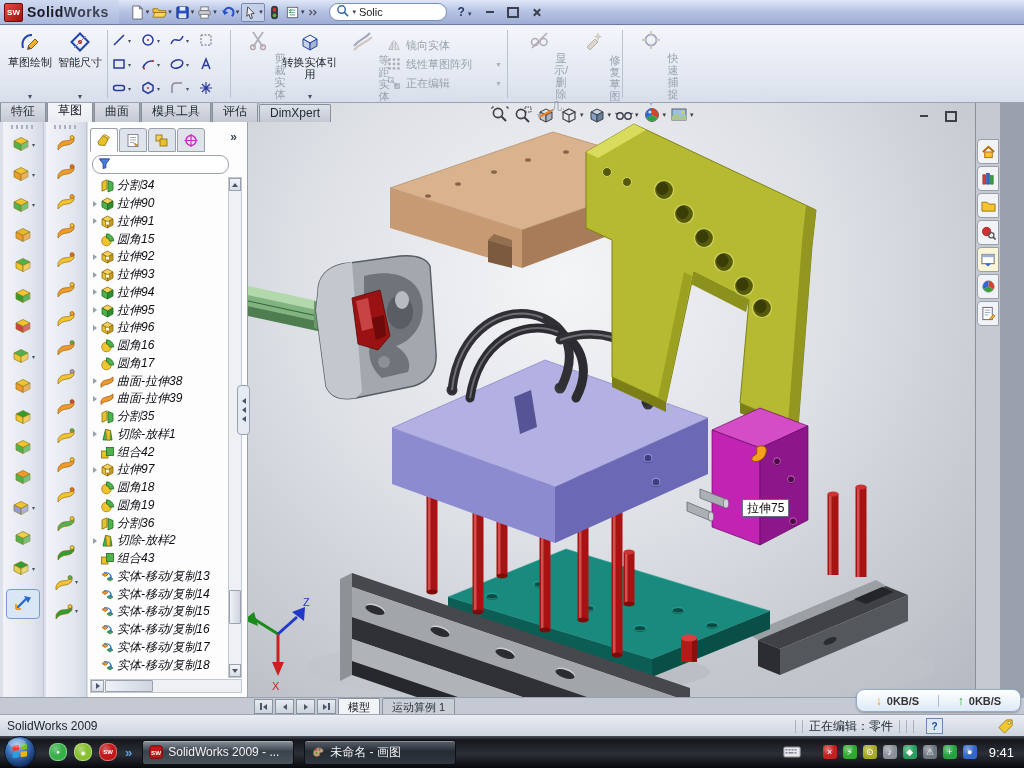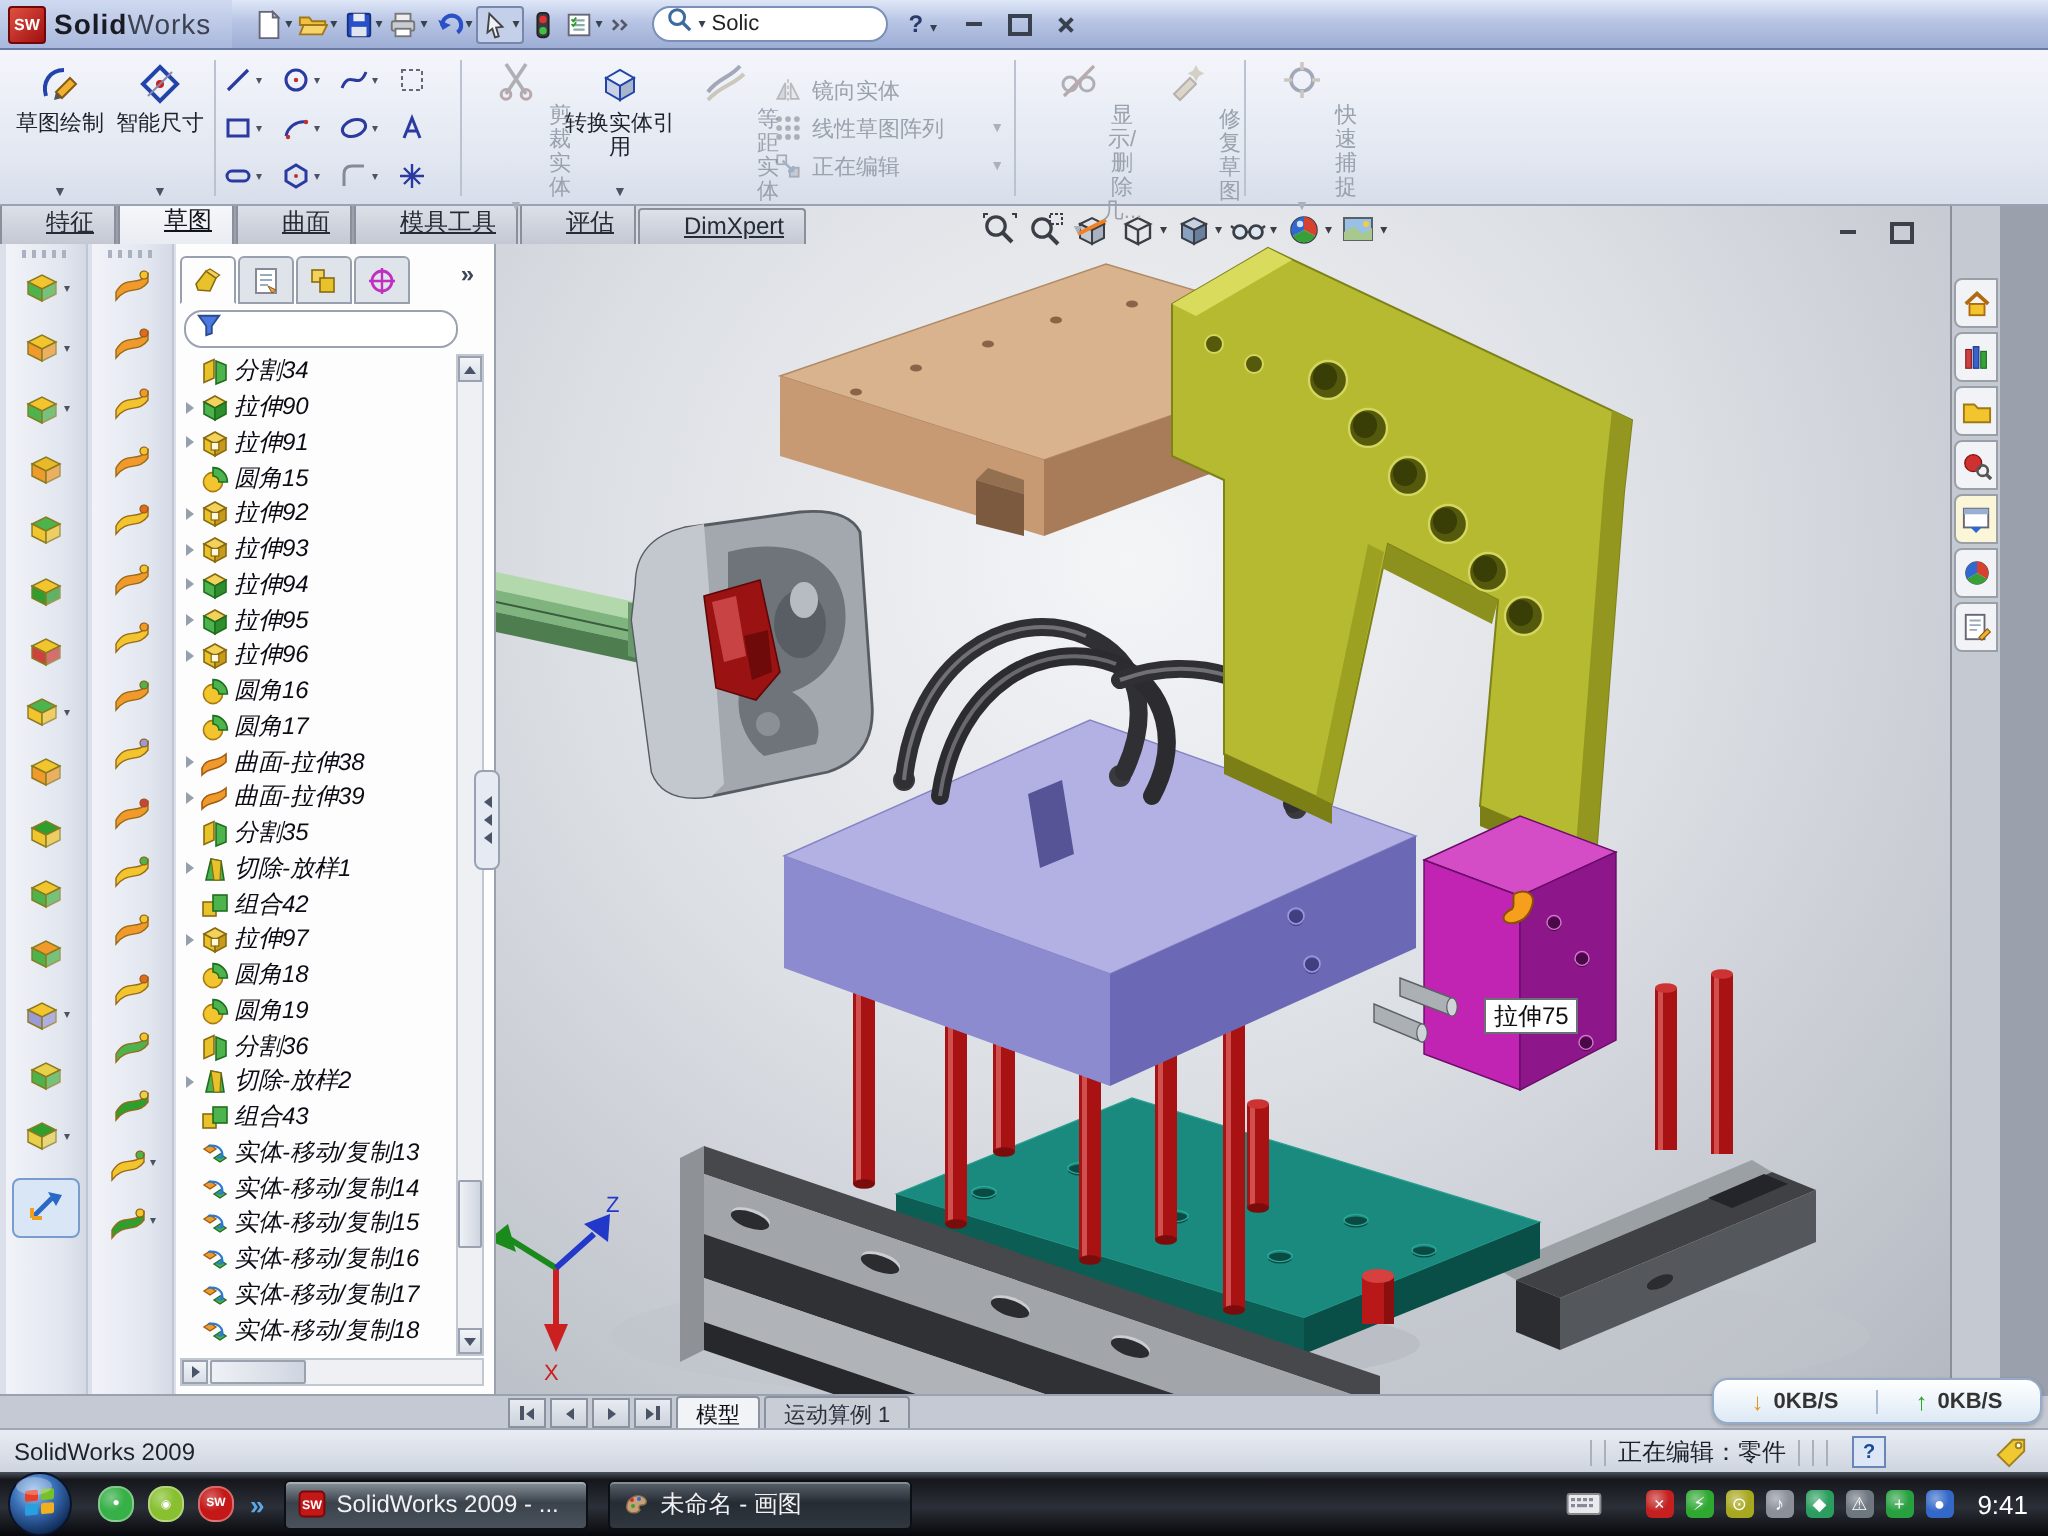--- a/index.html
+++ b/index.html
@@ -11,21 +11,21 @@
   .titlebar{left:0;top:0;width:1024px;height:24px;
     background:linear-gradient(#dfe7f7,#b7c4e4 45%,#9dadd4);
     border-bottom:1px solid #6a7aa6;display:flex;align-items:center;z-index:40;}
   .tb-logo{display:flex;align-items:center;gap:4px;padding:0 10px 0 4px;height:100%;
     background:linear-gradient(#cfd9f0,#a9b8dd);}
   .swcube{width:17px;height:17px;background:linear-gradient(135deg,#e05040,#a01010);
     border:1px solid #700808;border-radius:2px;color:#fff;font-size:8px;font-weight:bold;
     display:flex;align-items:center;justify-content:center;}
   .appname{font-size:14px;color:#1a1a22;letter-spacing:.5px;}
   .appname b{font-weight:bold;}
-  .appname .lt{color:#3c4250;font-weight:normal;}
+  .appname .lt{color:#3c4250;font-weight:bold;}
   .menubar{display:flex;height:100%;align-items:center;margin-left:14px;}
   .menu-item{font-size:12px;color:#14141c;padding:0 9px;height:100%;display:flex;align-items:center;cursor:default;}
   .tb-icons{display:flex;align-items:center;margin-left:10px;gap:1px;}
   .tb-ico{display:flex;align-items:center;padding:1px 1px;}
   .tb-ico .dd{font-size:7px;color:#39404e;margin-left:1px;}
   .tb-ico.pressed{border:1px solid #7888ac;background:#c4d0ea;border-radius:2px;}
   .searchbox{display:flex;align-items:center;background:#fff;border:1px solid #7a90b8;
     border-radius:9px;height:16px;width:104px;margin-left:8px;padding:0 6px;gap:3px;}
   .searchbox .val{font-size:11px;color:#222;}
   .helpbtn{font-size:12px;font-weight:bold;color:#2a3a6a;margin-left:10px;}
@@ -55,22 +55,22 @@
   .rb-stack{display:flex;flex-direction:column;justify-content:center;gap:3px;width:118px;}
   .st-row{display:flex;align-items:center;gap:4px;}
   .st-row .lb{font-size:11px;color:#9aa2ae;white-space:nowrap;}
   .st-row .ic{opacity:.45;filter:grayscale(60%);display:flex;}
   .st-row .dd{font-size:7px;color:#aab0bc;margin-left:auto;margin-right:2px;}
   .watermark{right:14px;top:30px;font-size:56px;font-style:italic;font-weight:bold;
     color:#c9cdd6;letter-spacing:-4px;z-index:1;}
   
   .cmdtabs{left:0;top:103px;width:370px;height:19px;display:flex;align-items:flex-end;z-index:30;}
   .ctab{font-size:12px;color:#262c36;background:linear-gradient(#dde1e9,#c3c8d3);
-    border:1px solid #8a8f9c;border-bottom:none;padding:1px 10px 2px 22px;margin-right:1px;
-    border-radius:2px 2px 0 0;white-space:nowrap;text-decoration:underline;}
+    border:1px solid #8a8f9c;border-bottom:none;padding:1px 10px 2px 10px;margin-right:1px;
+    border-radius:2px 2px 0 0;white-space:nowrap;}
   .ctab.active{background:linear-gradient(#f7f8fb,#e9ecf2);padding-bottom:3px;color:#10141c;}
   
   .main{left:0;top:122px;width:248px;height:575px;background:#dfe3ec;}
   .lefttools{left:0;top:0;width:88px;height:575px;background:#dce0ea;}
   .toolcol{position:absolute;top:0;width:40px;height:575px;background:linear-gradient(90deg,#f1f3f8,#e2e6ef 70%,#d4d9e5);
     border-right:1px solid #bfc6d3;}
   .grip{height:4px;margin:3px 8px 2px 8px;background:repeating-linear-gradient(90deg,#aab2c2 0 2px,transparent 2px 5px);}
   .tool-ico{position:absolute;left:0;width:40px;display:flex;align-items:center;justify-content:center;gap:1px;}
   .tool-ico .dd{font-size:6px;color:#4a5264;}
   .tool-ico.sel{left:3px;width:32px;height:28px;background:#d8e6f6;border:1px solid #7a9ccc;border-radius:4px;}

